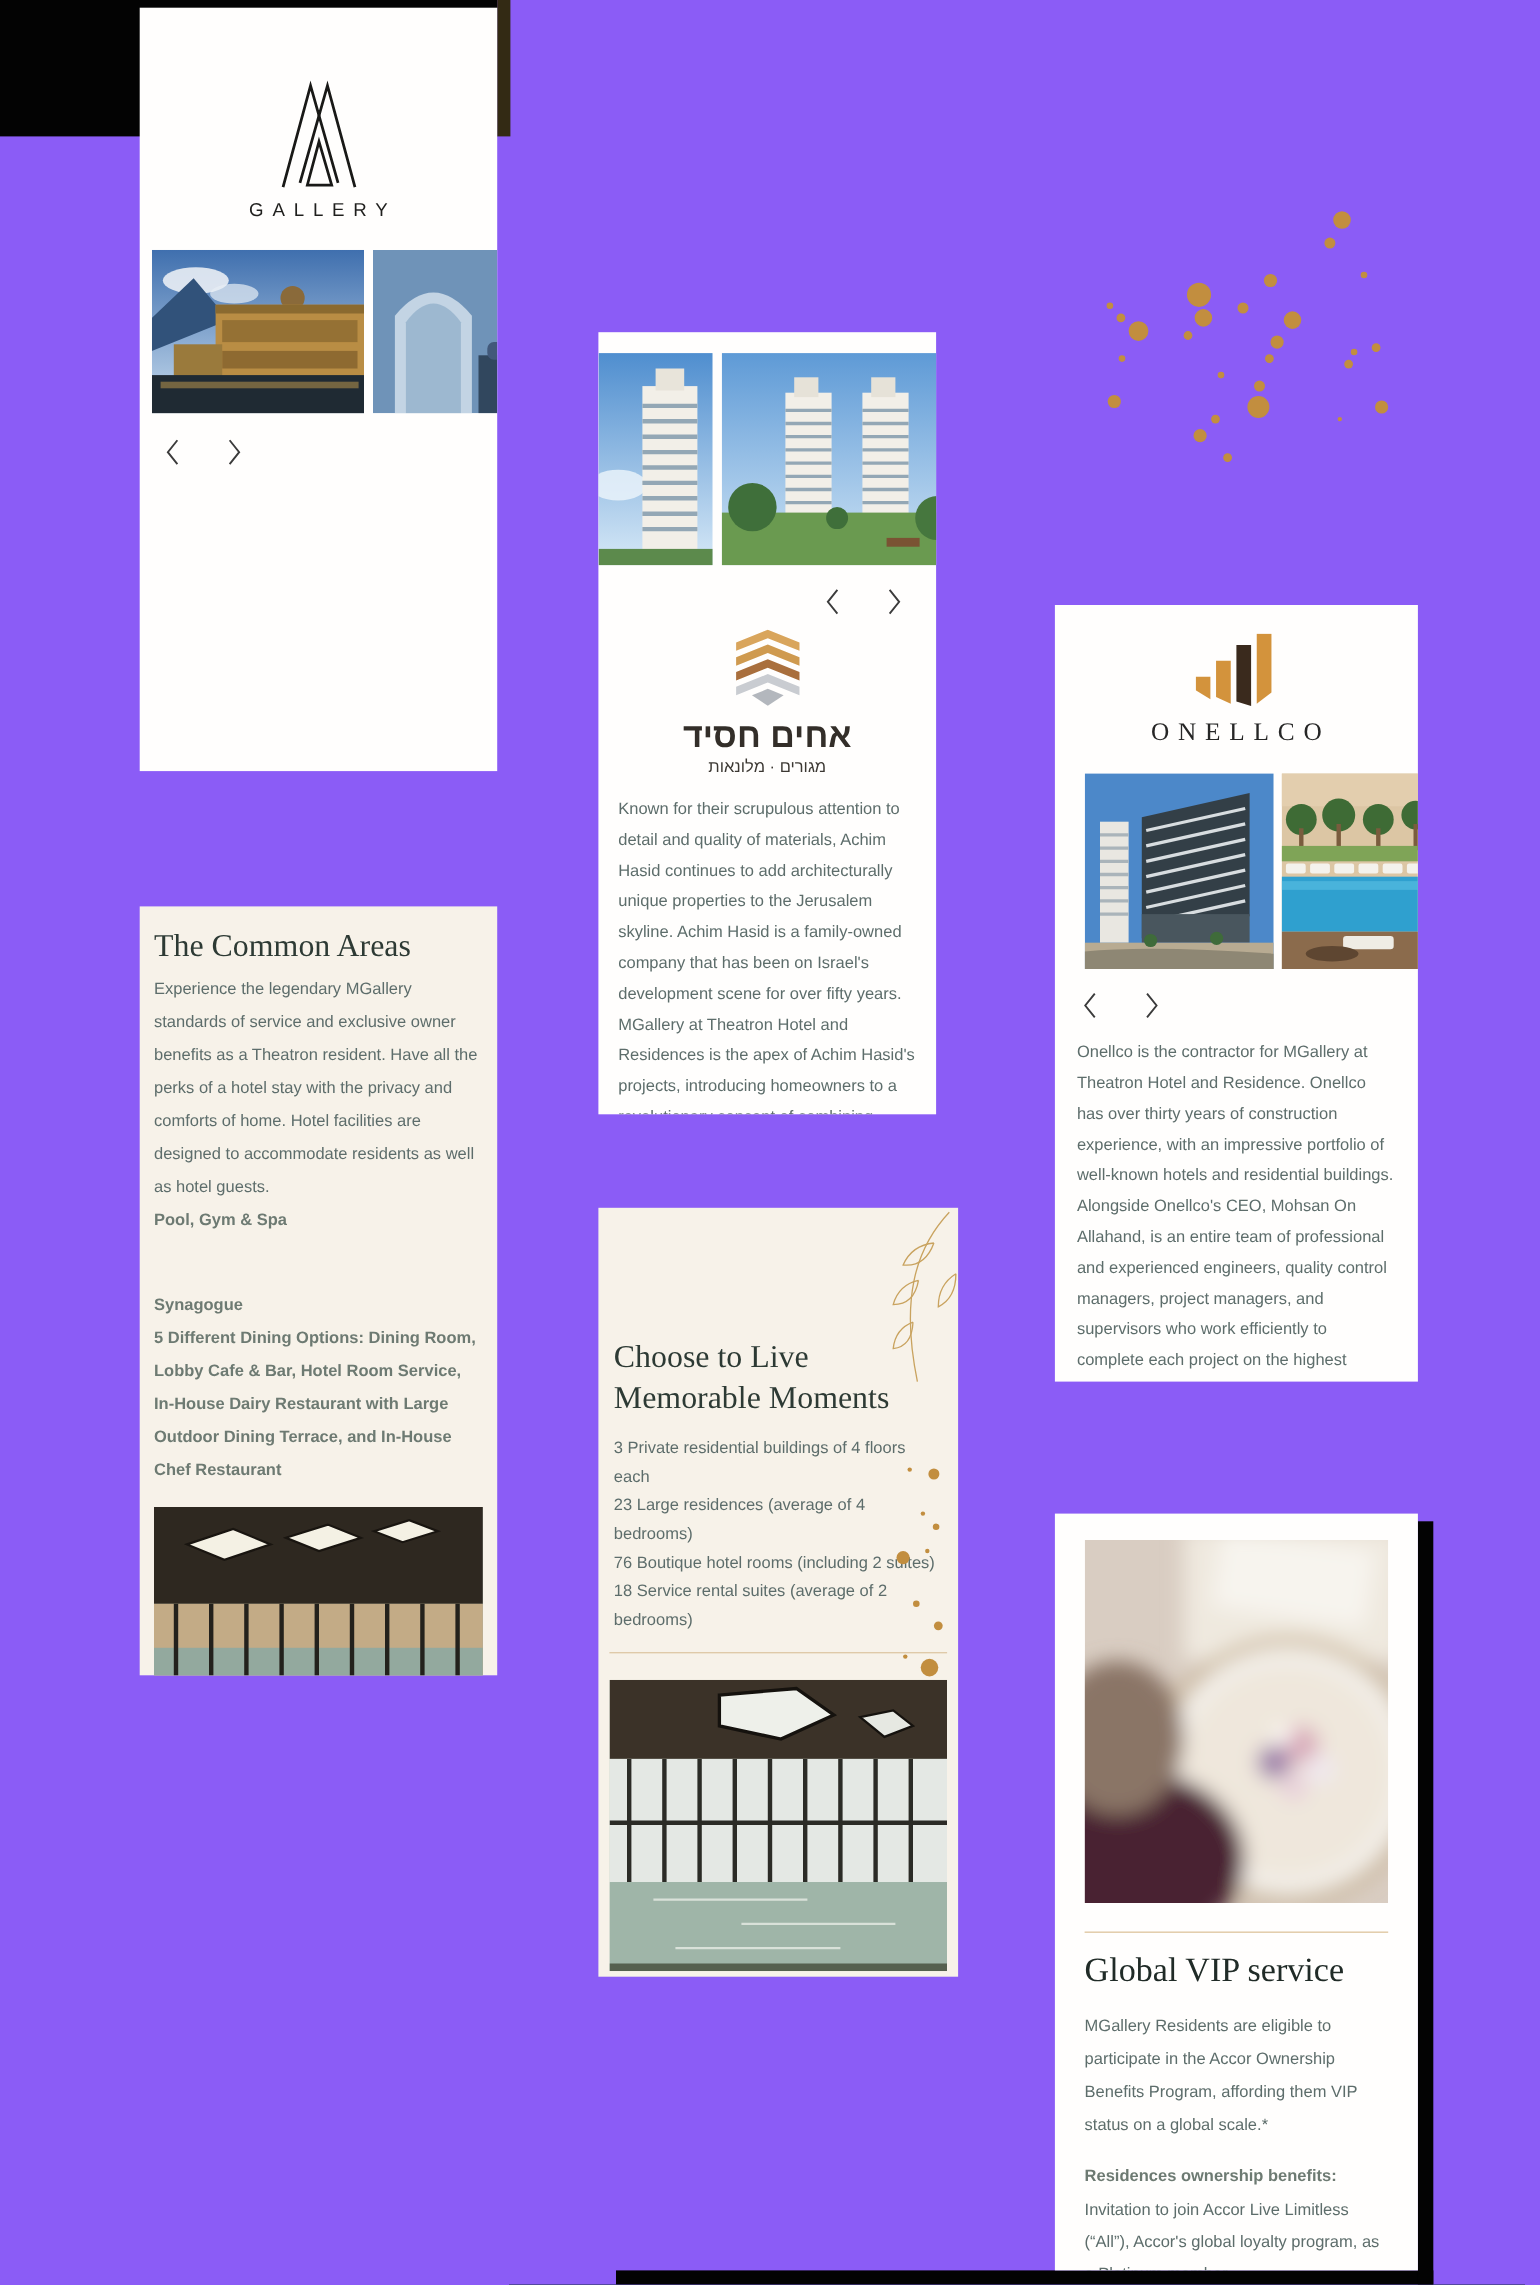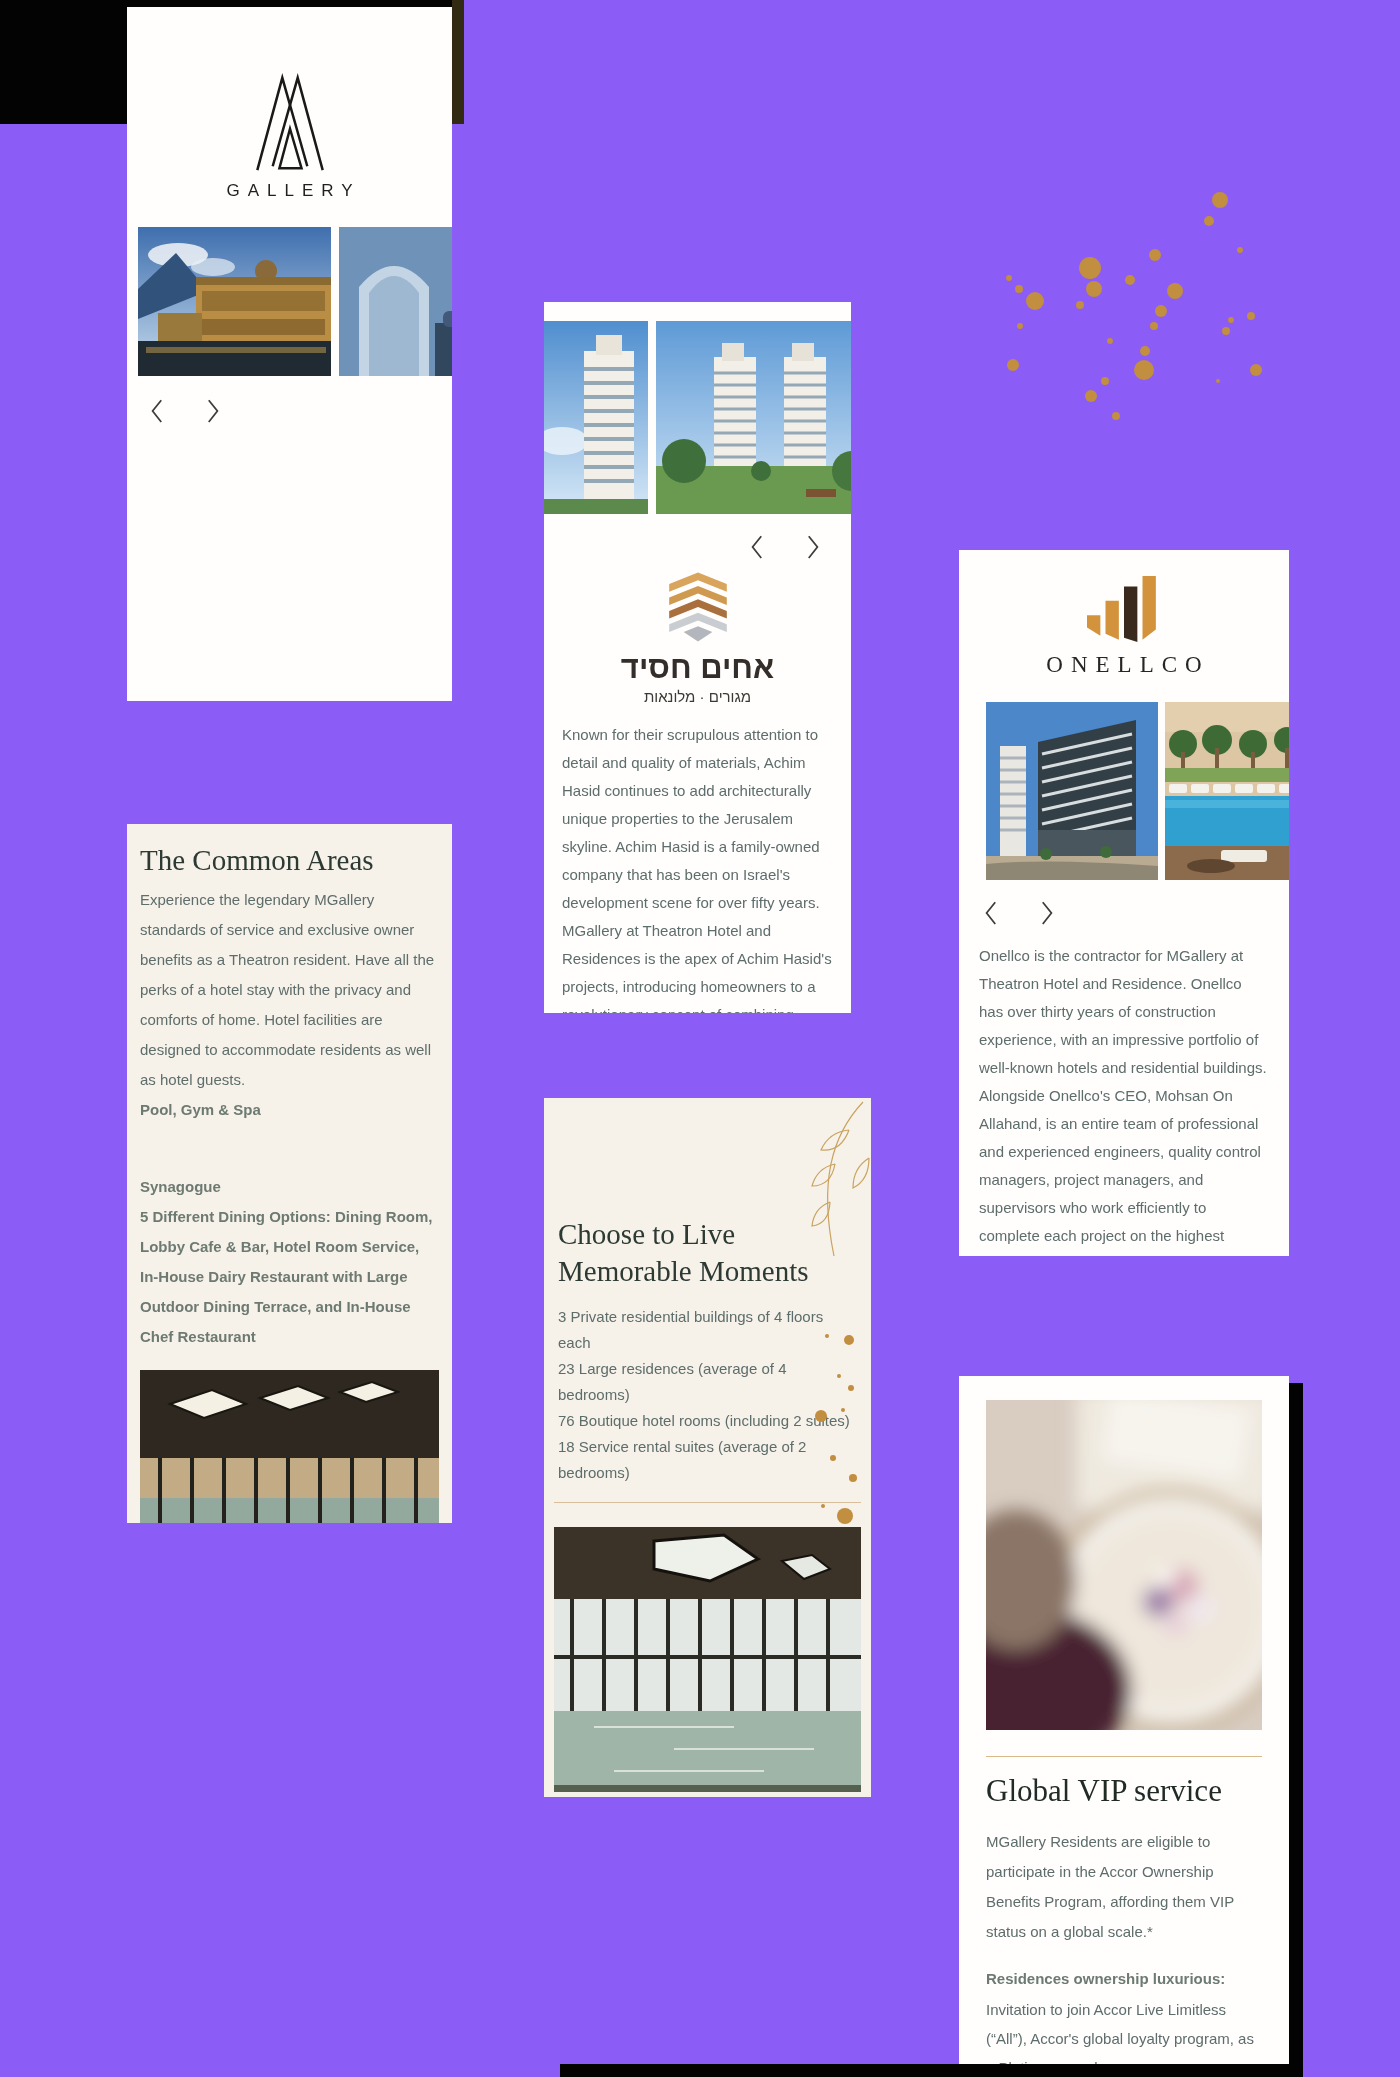--- a/index.html
+++ b/index.html
@@ -438,17 +438,17 @@
           <circle cx="172" cy="202" r="15" fill="#9a7ba8"></circle>
           <circle cx="214" cy="208" r="14" fill="#f0e8ee"></circle>
           <circle cx="190" cy="224" r="13" fill="#e8d0da"></circle>
           <circle cx="180" cy="178" r="9" fill="#fdfbf8"></circle>
         </g>
       </svg>
     </div>
     <hr class="gold-rule" style="margin:26px 27px 0;border-top-color:#d8b98a;">
     <div class="serif-title" style="margin:16px 27px 0;font-size:31px;color:#202b27;">Global VIP service</div>
     <div class="para" style="margin:18px 27px 0;line-height:30px;">MGallery Residents are eligible to participate in the Accor Ownership Benefits Program, affording them VIP status on a global scale.*</div>
-    <div class="para bold-gray" style="margin:18px 27px 0;line-height:28px;">Residences ownership luxurious:</div>
+    <div class="para bold-gray" style="margin:18px 27px 0;line-height:28px;">Residences ownership benefits:</div>
     <div class="para" style="margin:2px 27px 0;line-height:29px;">Invitation to join Accor Live Limitless (“All”), Accor's global loyalty program, as a Platinum member</div>
   </div>
 
 </div>
 
 </body></html>

